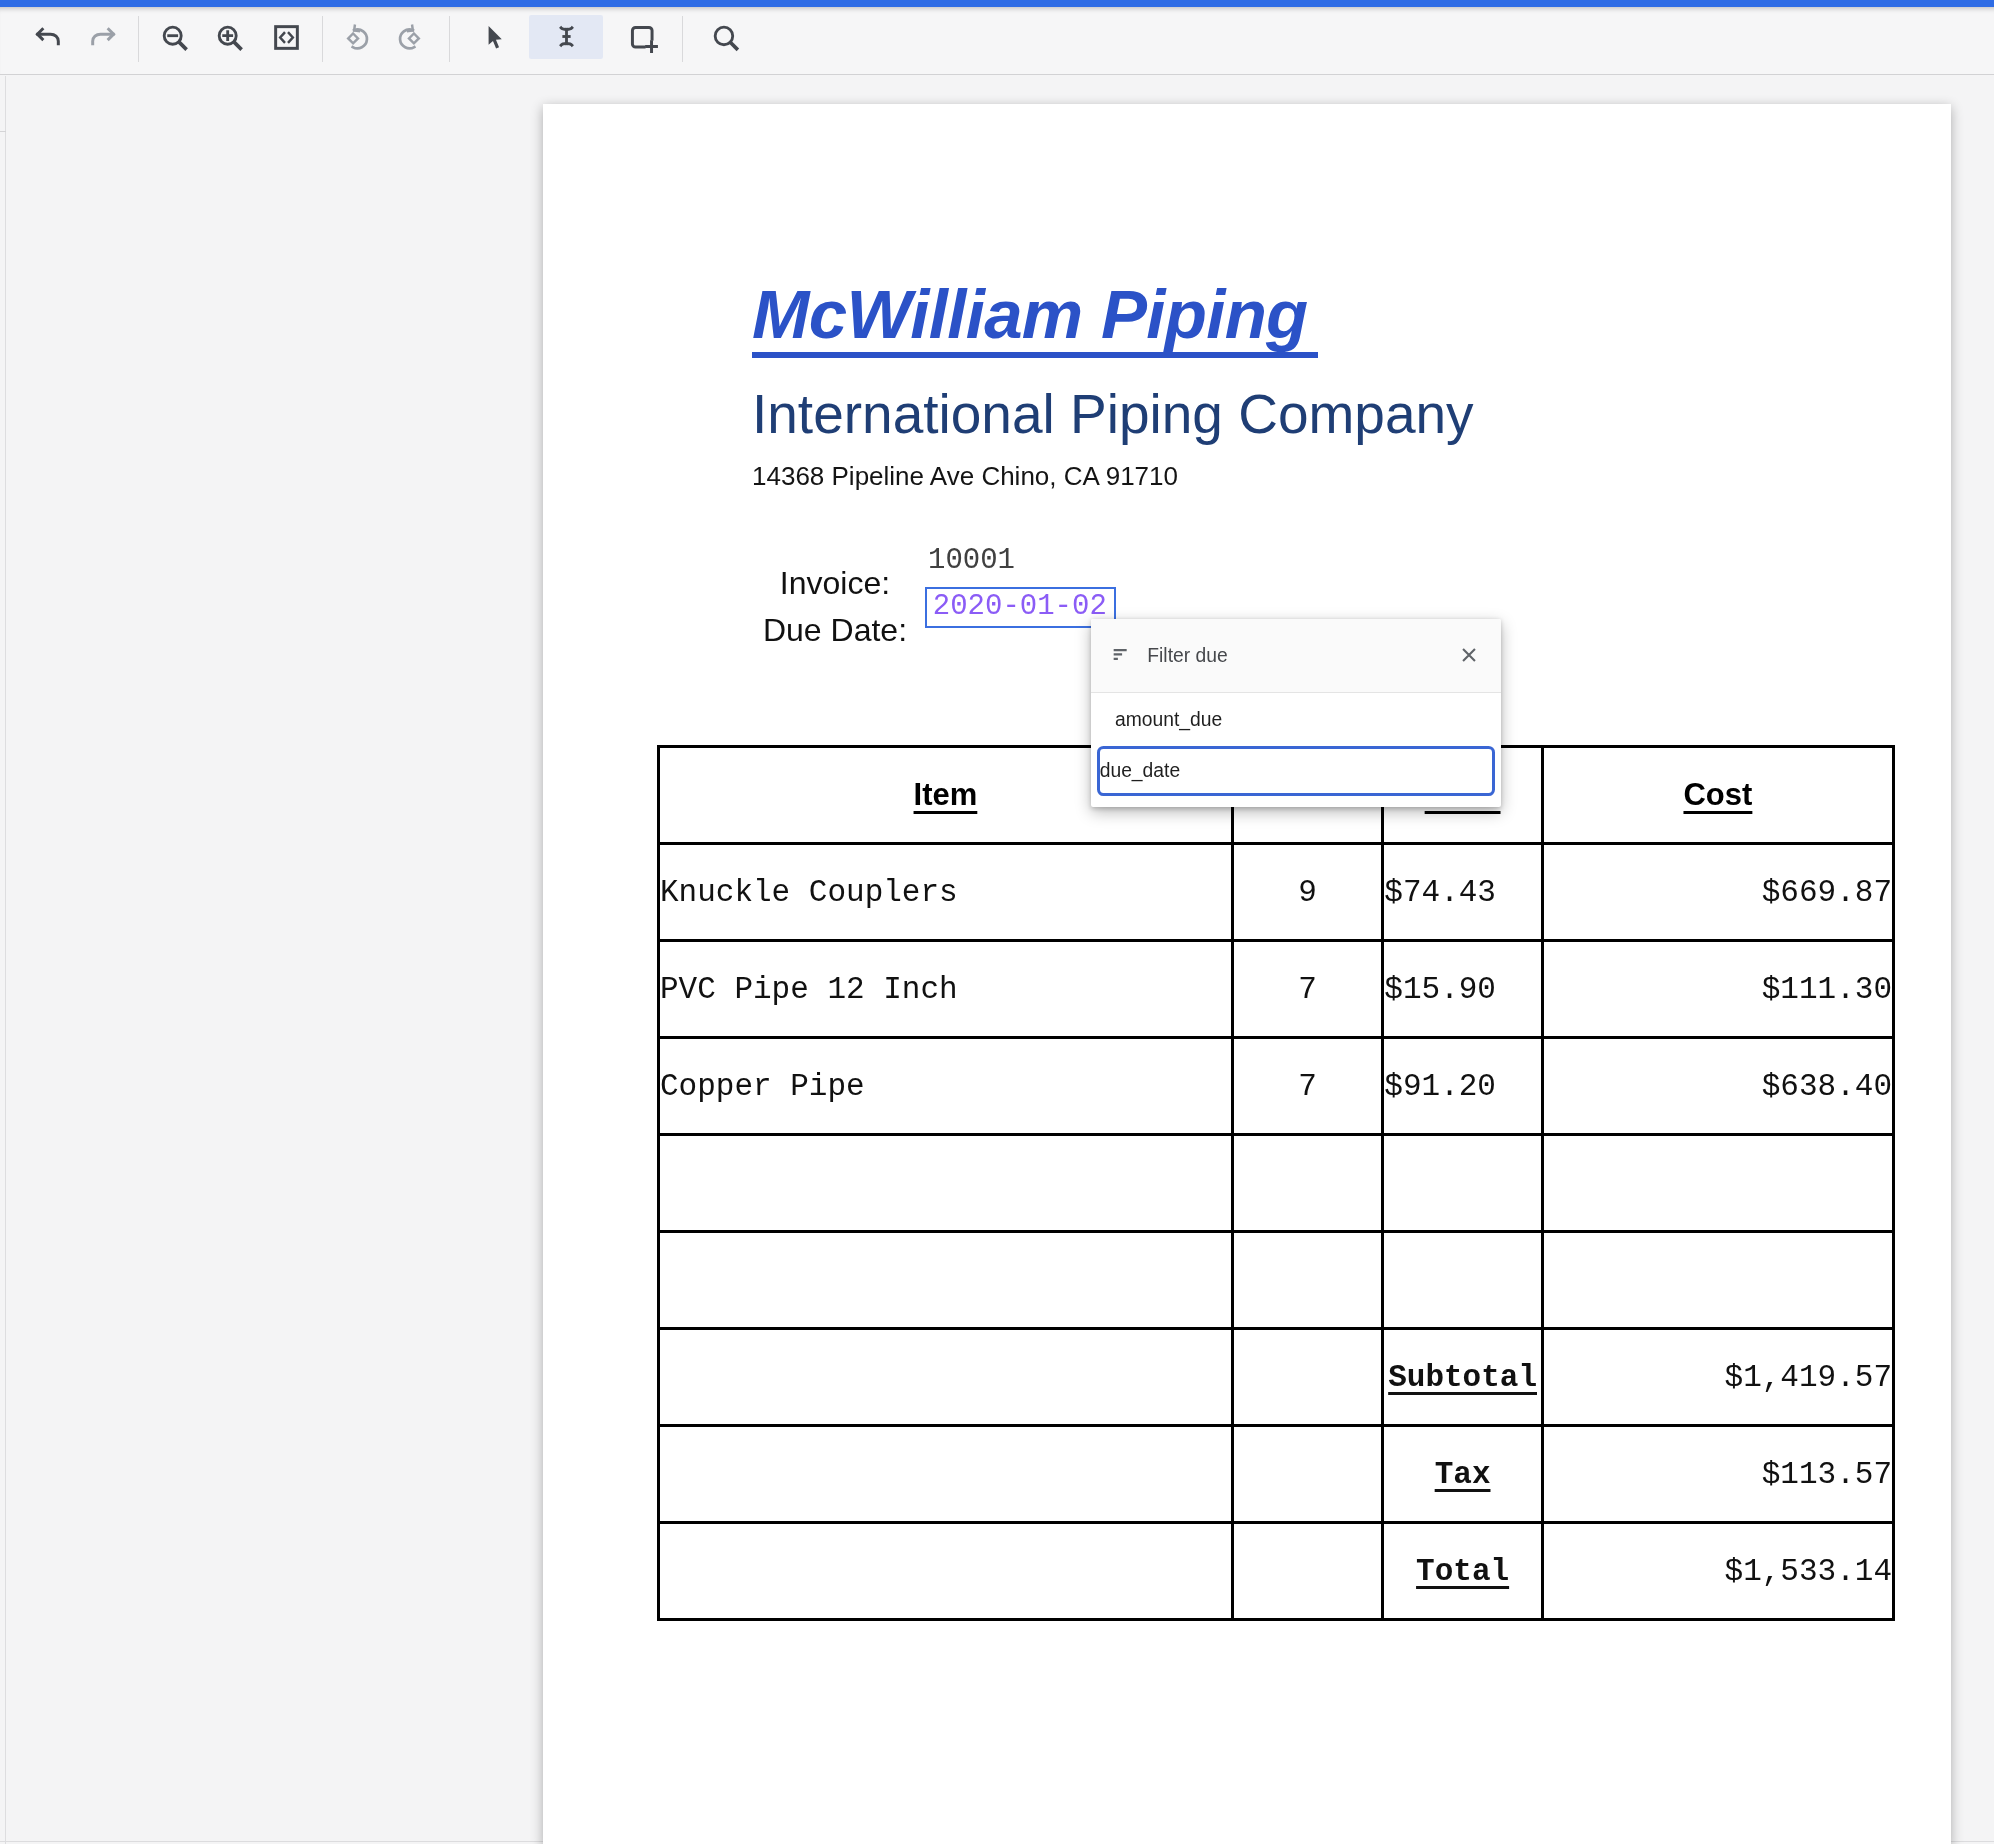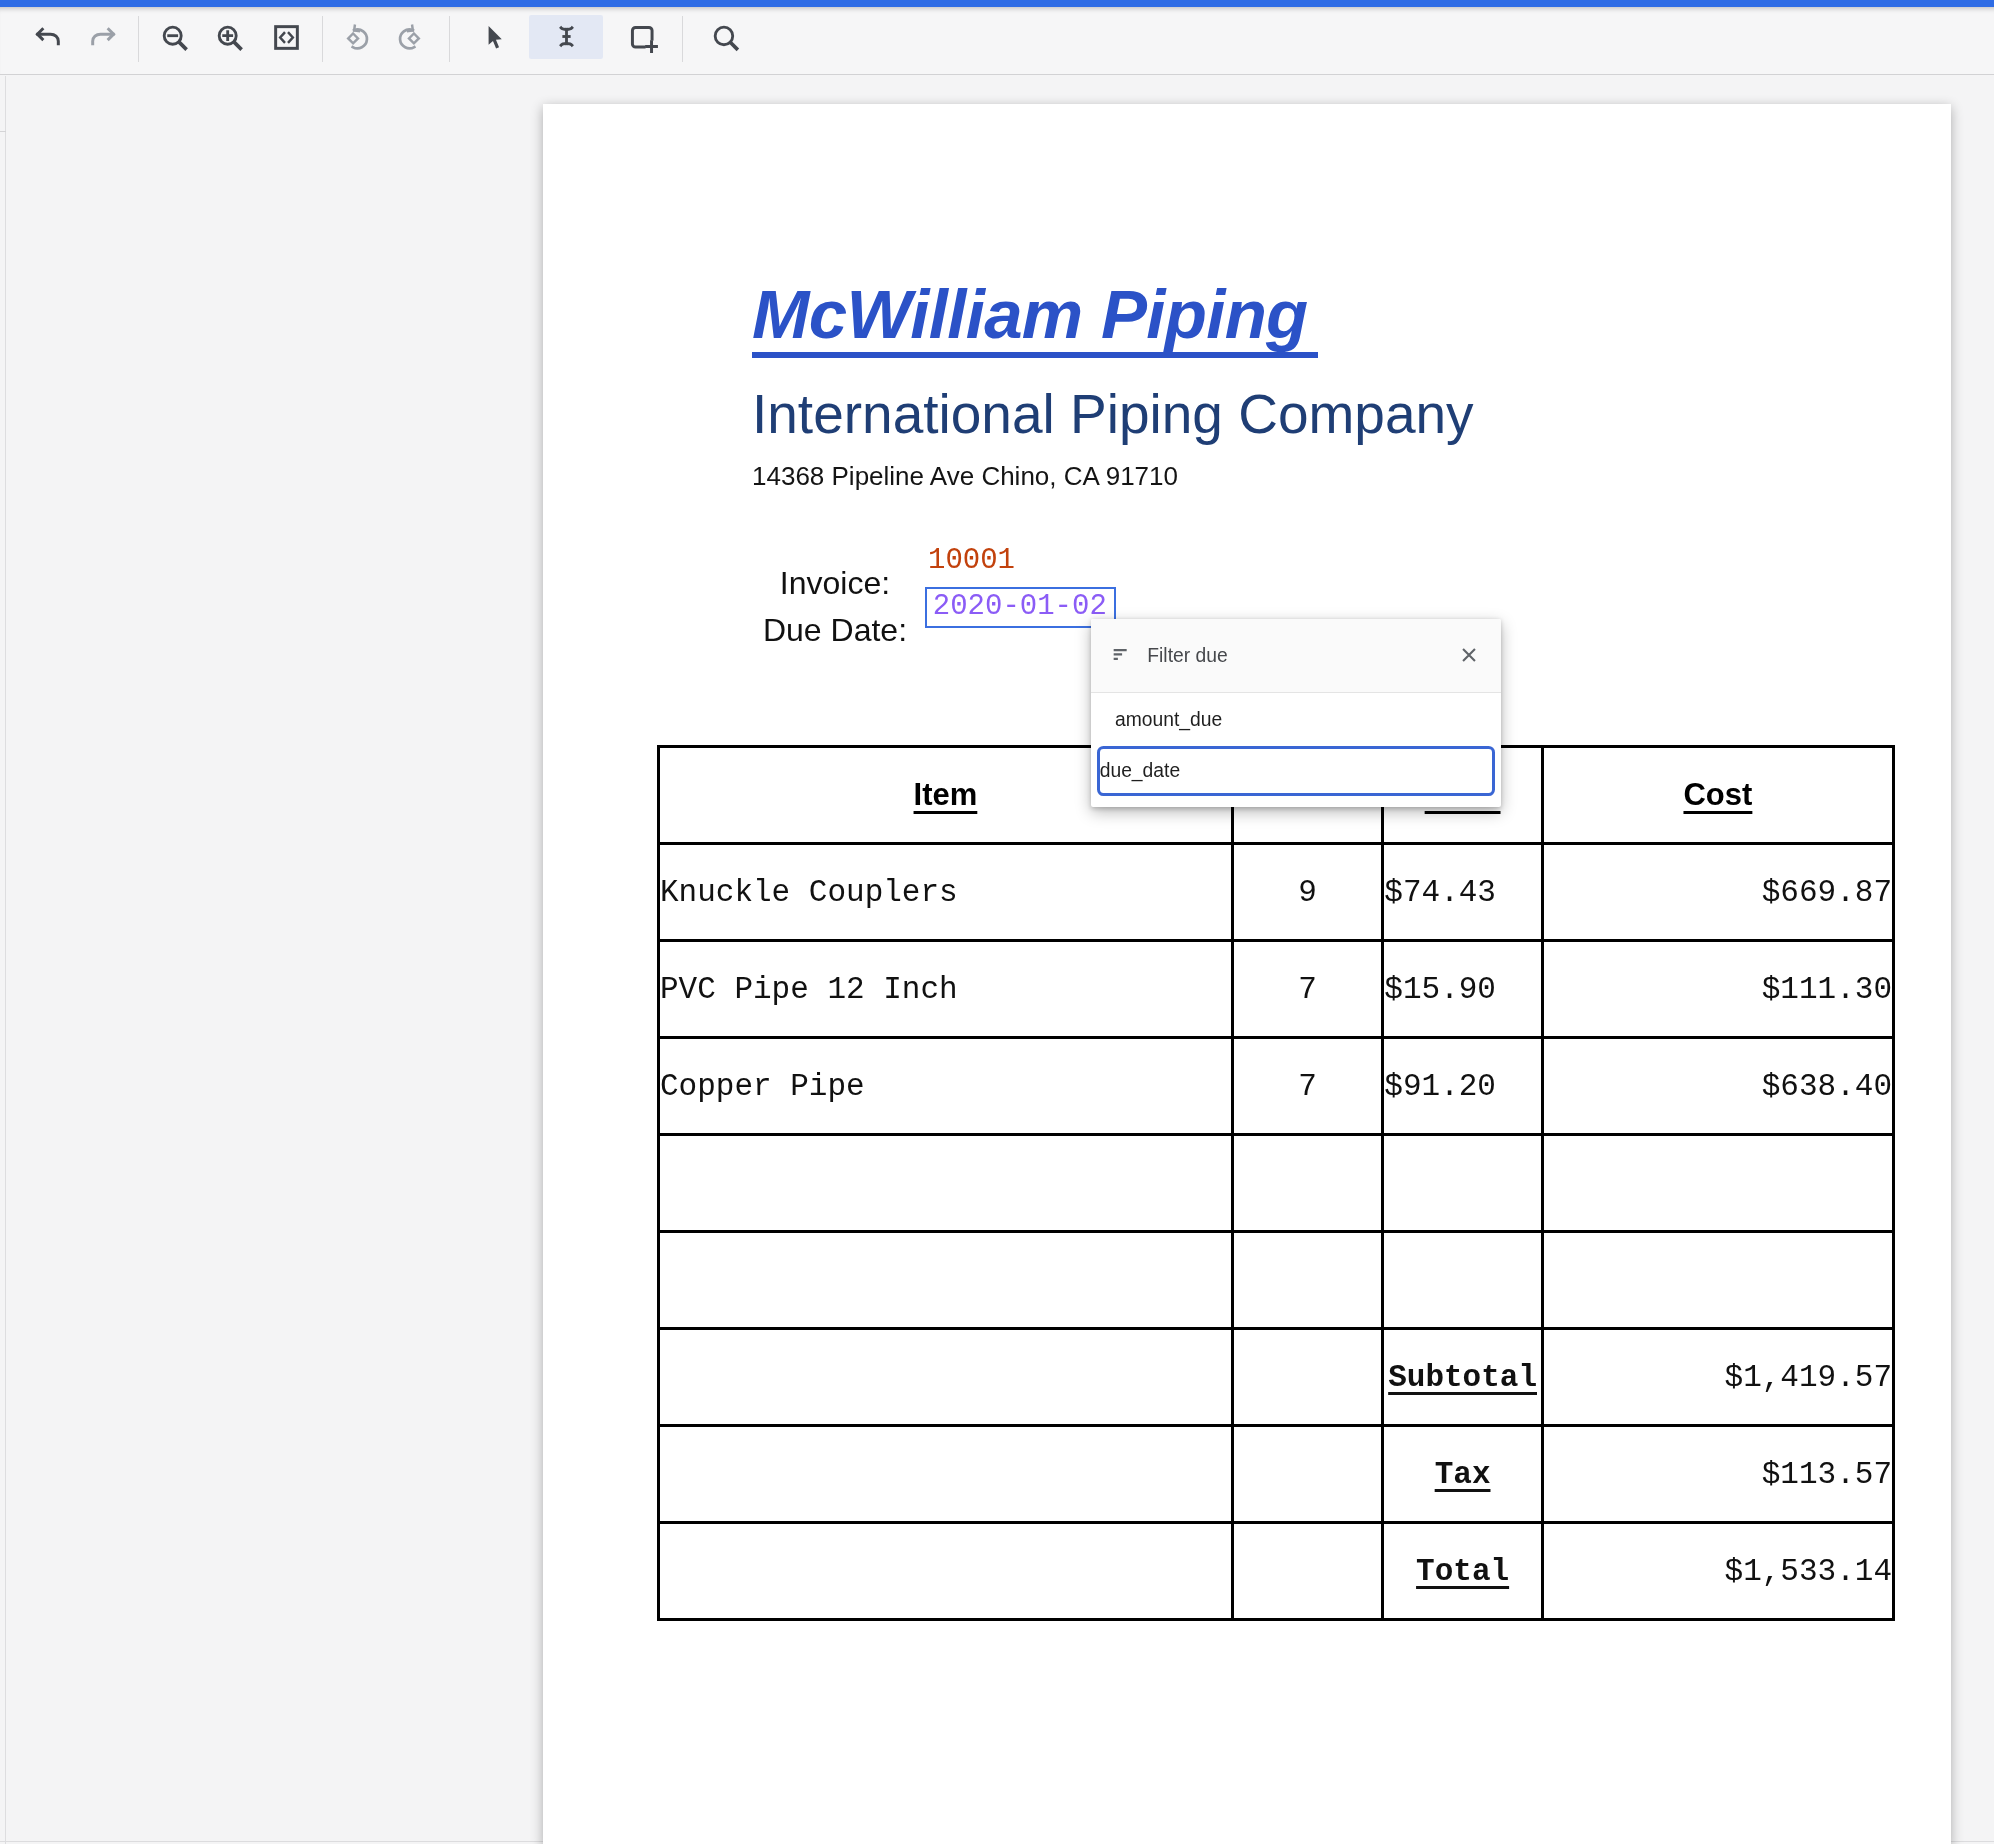--- a/index.html
+++ b/index.html
@@ -36,21 +36,21 @@
     position:absolute;left:209px;top:176px;display:inline-block;
     font-size:69px;font-weight:bold;font-style:italic;color:#2b52c7;
     border-bottom:6.4px solid #2b52c7;padding-bottom:2.9px;line-height:1.0;letter-spacing:-0.7px;
     padding-right:10px;
   }
   .doc-subtitle{position:absolute;left:209px;top:280px;font-size:55px;color:#1f3e75;line-height:1.1;}
   .doc-address{position:absolute;left:209px;top:357px;font-size:26px;color:#141414;}
   .meta{position:absolute;left:209px;top:433px;}
   .meta-row{height:47px;display:flex;align-items:center;}
   .meta-label{display:inline-block;width:166px;text-align:center;font-size:32px;color:#111;margin-top:45px;}
-  .meta-value{margin-left:10px;font-family:"Liberation Mono","DejaVu Sans Mono",monospace;font-size:29px;color:#c2410c;}
+  .meta-value{margin-left:10px;font-family:"Liberation Mono","DejaVu Sans Mono",monospace;font-size:29px;color:#404040;}
   .due-box{
     margin-left:7.1px;border:2.9px solid #3b6fe0;padding:1.4px 7.1px 2.9px 5.7px;
     font-family:"Liberation Mono","DejaVu Sans Mono",monospace;font-size:29px;color:#8b5cf6;
     position:relative;z-index:6;white-space:nowrap;
   }
   
   .tbl{
     position:absolute;left:114px;top:641px;width:1238px;border-collapse:collapse;table-layout:fixed;
   }
   .tbl th,.tbl td{border:3.6px solid #000;padding:0;overflow:hidden;}

